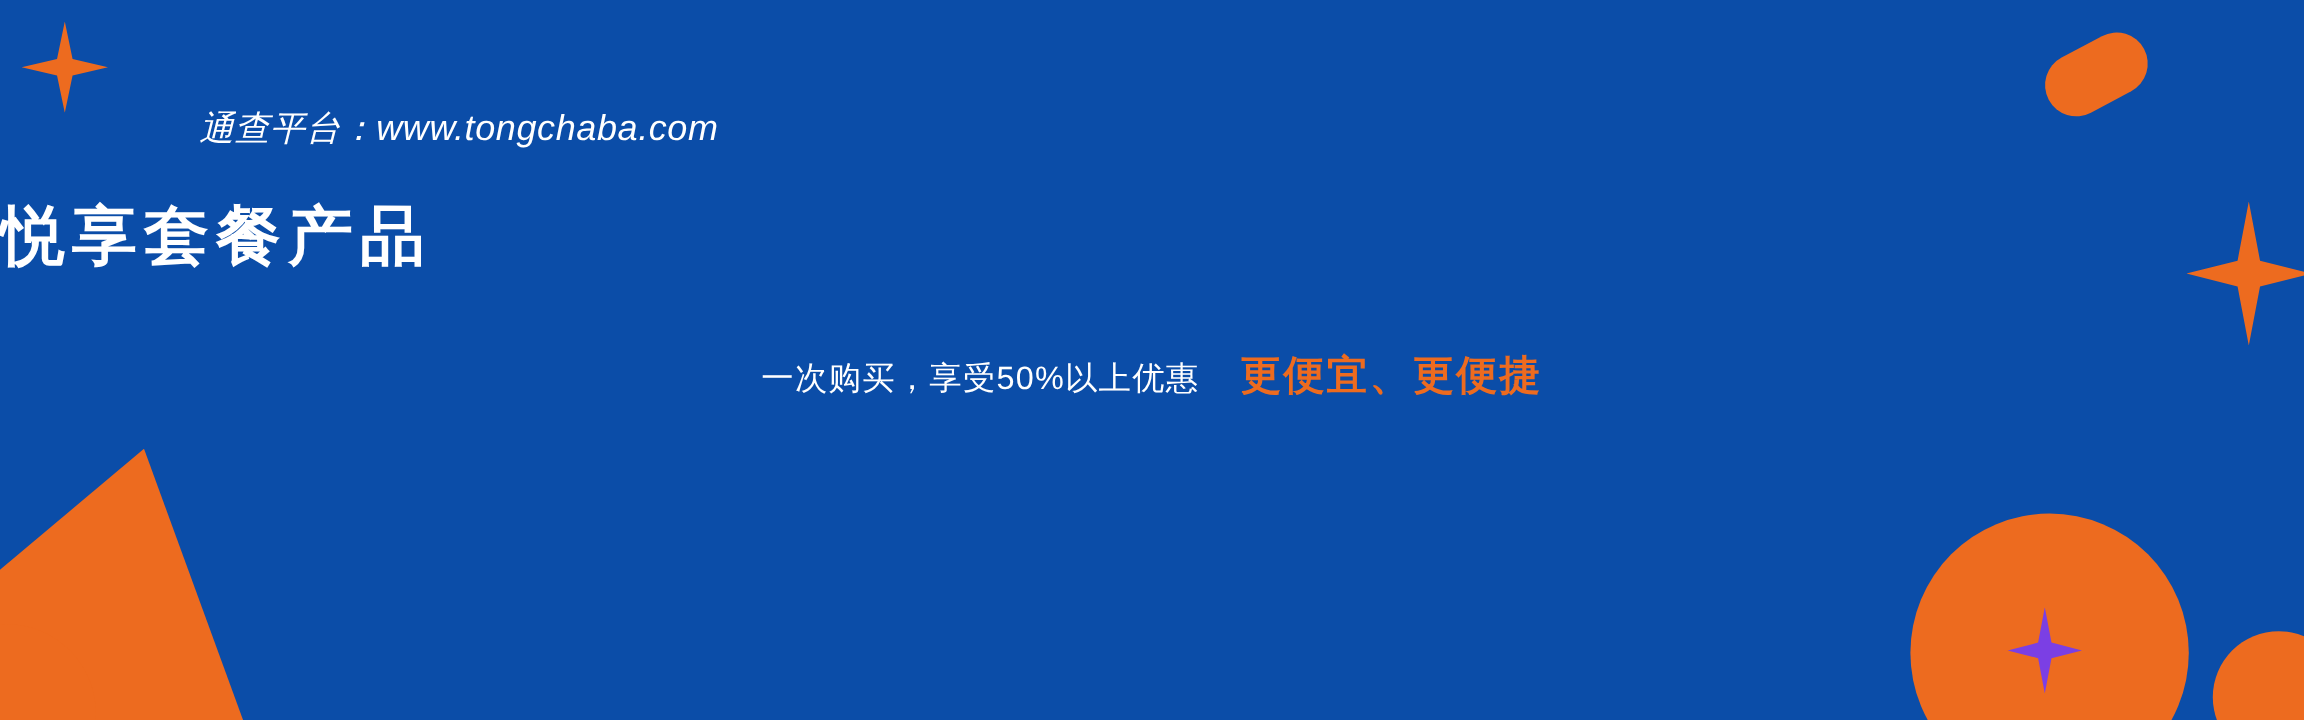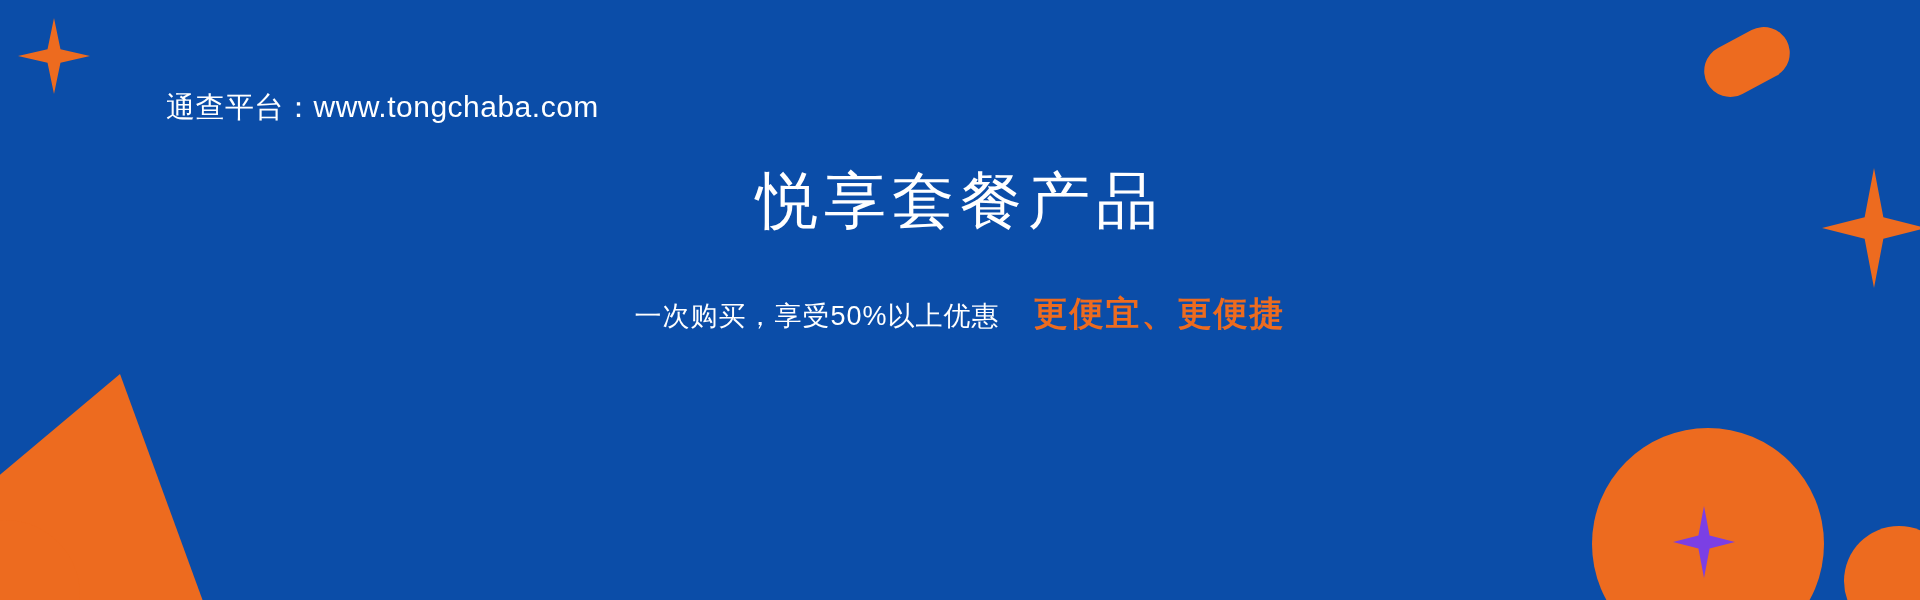--- a/index.html
+++ b/index.html
@@ -82,30 +82,31 @@
     width:100%; height:100%;
   }
 
   .site-line {
     position:absolute;
     left:166px; top:88px;
     color:#FFFFFF;
     font-size:29px;
     letter-spacing:0.5px;
     white-space:nowrap;
+    font-style:italic;
   }
   .site-line .url { font-size:30px; }
 
   .headline {
     position:absolute;
     left:0; right:0; top:168px;
-    text-align:center;
+    text-align:left;
     color:#FFFFFF;
-    font-size:62px;
-    font-weight:normal;
+    font-size:54px;
+    font-weight:bold;
     letter-spacing:6px;
     line-height:1.08;
   }
 
   .subline {
     position:absolute;
     left:0; right:0; top:293px;
     text-align:center;
     white-space:nowrap;
     line-height:1.2;

